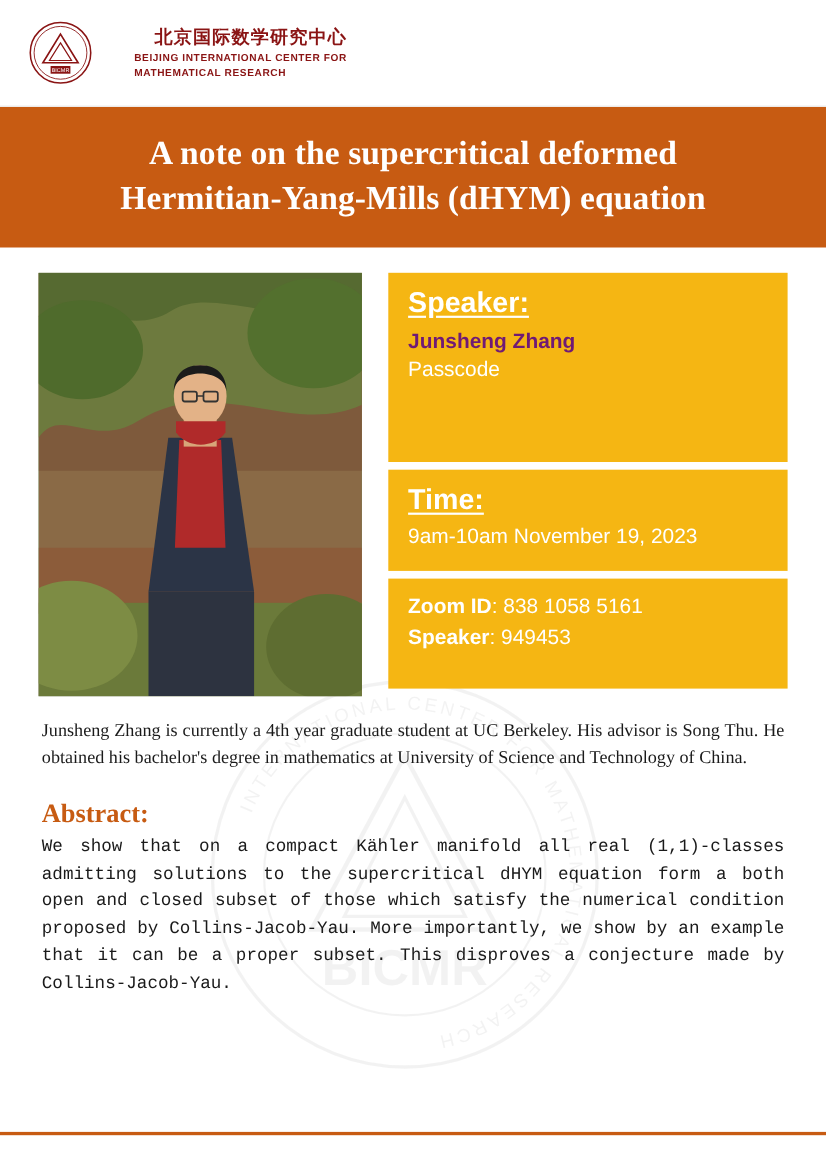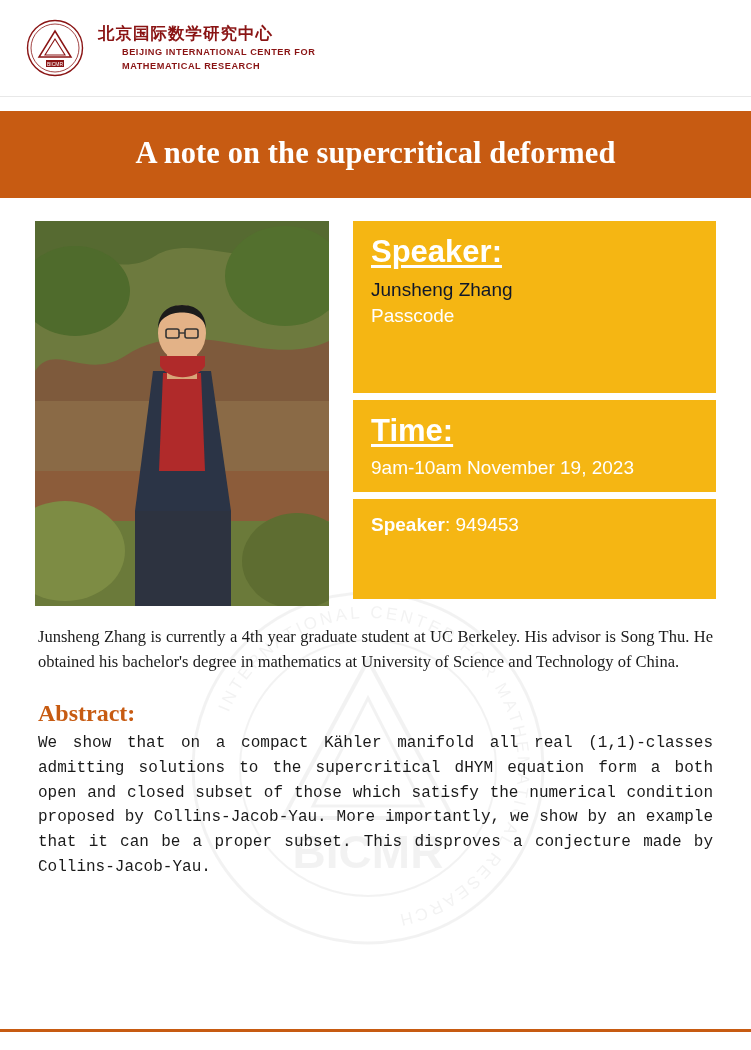--- a/index.html
+++ b/index.html
@@ -43,38 +43,38 @@
   .logo-text {
     margin-left: 14px;
     line-height: 1.18;
   }
   .logo-cn {
     font-family: "DejaVu Sans", sans-serif;
     font-size: 16.5px;
     font-weight: 700;
     color: #8a1414;
     letter-spacing: 1px;
+    text-align: right;
   }
   .logo-en1, .logo-en2 {
     font-family: "Liberation Sans", sans-serif;
     font-size: 9.2px;
     font-weight: 700;
     color: #8a1414;
     letter-spacing: 0.55px;
     margin-top: 3px;
     padding-left: 24px;
   }
 
   
   .title-band {
     background: #c75b12;
     padding: 22px 18px 24px 18px;
     text-align: center;
     box-sizing: border-box;
-    margin-top: 14px;
   }
   .title-band .line {
     font-family: "Liberation Serif", serif;
     font-weight: 700;
     color: #ffffff;
     font-size: 30.5px;
     line-height: 1.34;
     letter-spacing: 0.1px;
     white-space: nowrap;
   }
@@ -124,34 +124,34 @@
     background: #f5b613;
     padding: 12px 16px 14px 18px;
     box-sizing: border-box;
     color: #ffffff;
   }
   .card-speaker { height: 172px; }
   .card-time { height: 92px; }
   .card-zoom { height: 100px; }
 
   .card-head {
-    font-size: 31px;
+    font-size: 26px;
     font-weight: 700;
     color: #ffffff;
     text-decoration: underline;
     text-underline-offset: 3px;
     line-height: 1.2;
     margin-bottom: 7px;
     font-family: "Liberation Sans", sans-serif;
   }
   .card-strong {
     font-size: 19px;
-    font-weight: 400;
+    font-weight: 700;
     line-height: 1.38;
-    color: #0f172a;
+    color: #701a75;
   }
   .card-line {
     font-size: 19px;
     font-weight: 400;
     line-height: 1.38;
     color: #ffffff;
   }
   .card-time .card-head { margin-bottom: 6px; }
   .zoom-line {
     font-size: 19px;
@@ -221,20 +221,21 @@
     </div>
     <div class="logo-text">
       <div class="logo-cn">北京国际数学研究中心</div>
       <div class="logo-en1">BEIJING INTERNATIONAL CENTER FOR</div>
       <div class="logo-en2">MATHEMATICAL RESEARCH</div>
     </div>
   </div>
 
   <div class="title-band">
     <div class="line">A note on the supercritical deformed</div>
+    <div class="line">Hermitian-Yang-Mills (dHYM) equation</div>
   </div>
 
   <div class="body-area">
 
     <div class="watermark">
       <svg width="400" height="400" viewBox="0 0 400 400" xmlns="http://www.w3.org/2000/svg">
         <defs>
           <path id="ringpath" d="M200,200 m-150,0 a150,150 0 1,1 300,0 a150,150 0 1,1 -300,0"></path>
         </defs>
         <circle cx="200" cy="200" r="175" fill="none" stroke="#8a8a8a" stroke-width="3"></circle>
@@ -284,20 +285,23 @@
           <div class="card-line">Passcode</div>
         </div>
 
         <div class="card card-time">
           <div class="card-head">Time:</div>
           <div class="card-line">9am-10am  November 19, 2023</div>
         </div>
 
         <div class="card card-zoom">
           <div class="zoom-line">
+            <b>Zoom ID</b><span>: 838 1058 5161</span>
+          </div>
+          <div class="zoom-line">
             <b>Speaker</b><span>: 949453</span>
           </div>
         </div>
 
       </div>
     </div>
 
     <div class="bio">Junsheng Zhang is currently a 4th year graduate student at UC Berkeley. His advisor is Song Thu. He obtained his bachelor's degree in mathematics at University of Science and Technology of China.</div>
 
     <div class="abstract-head">Abstract:</div>

